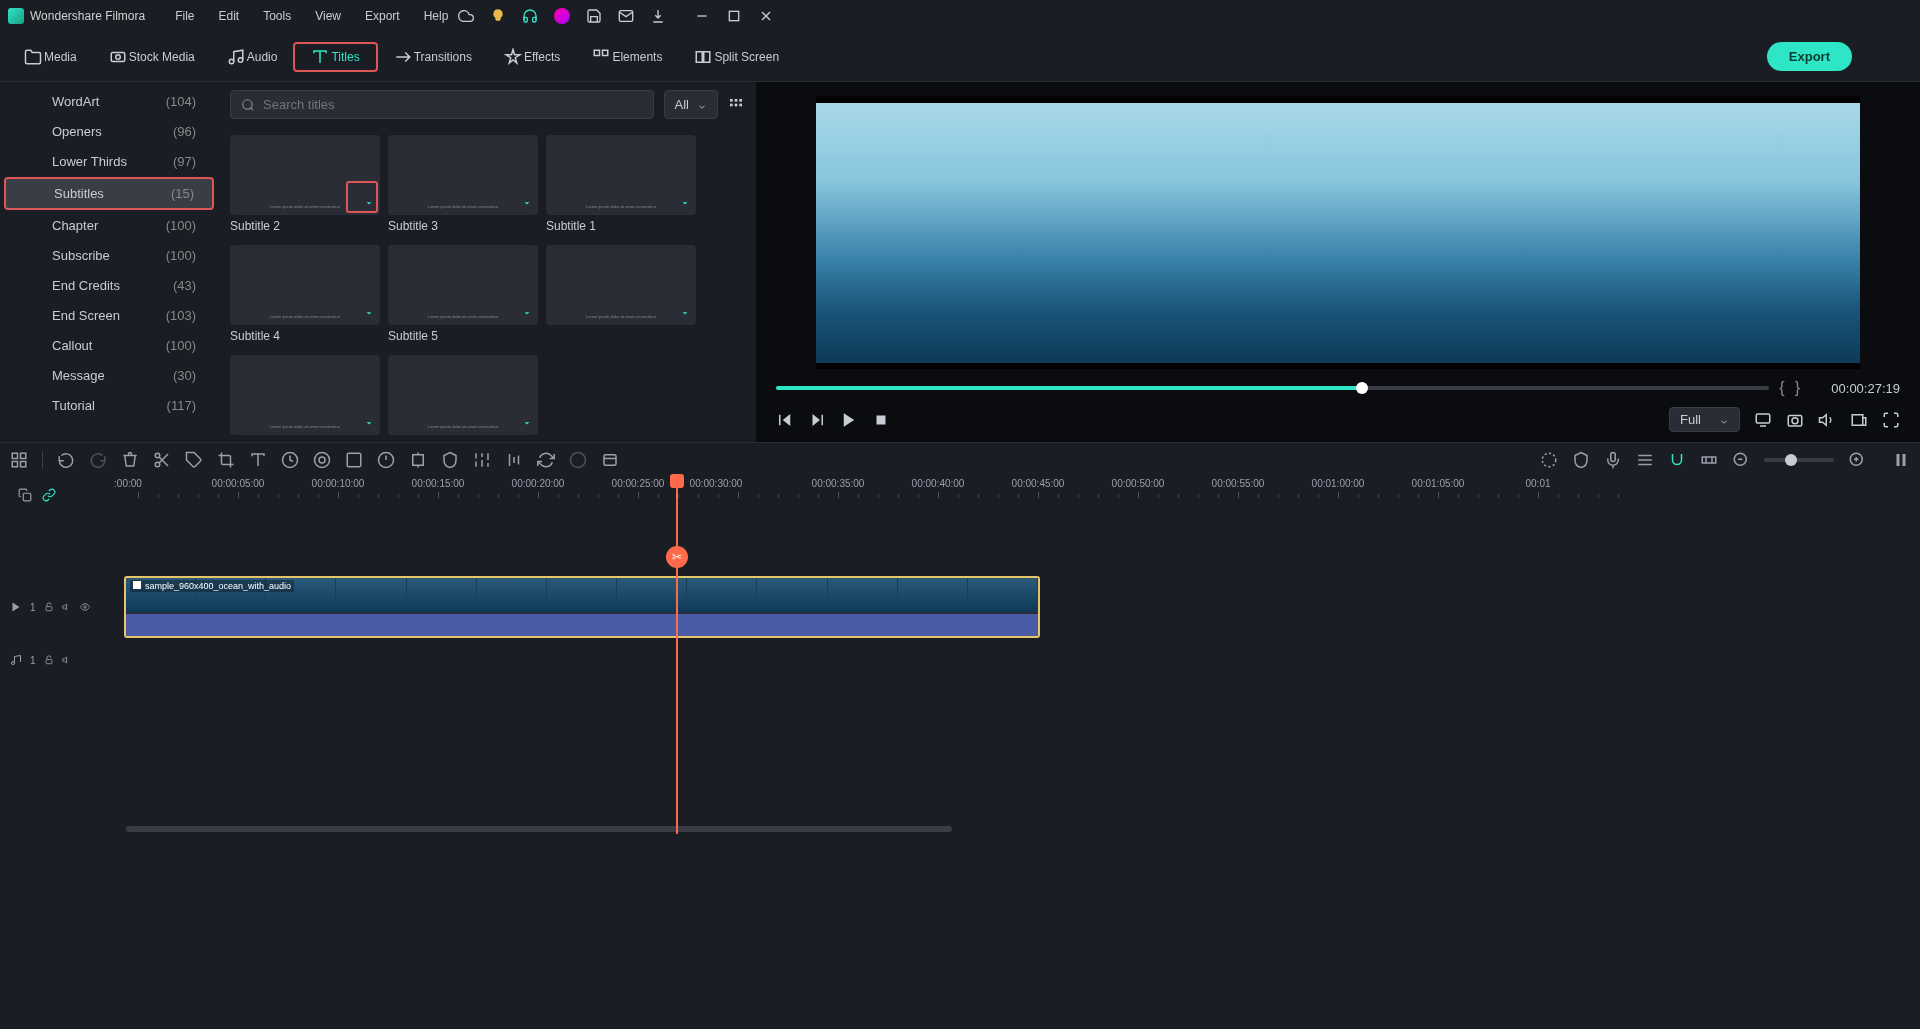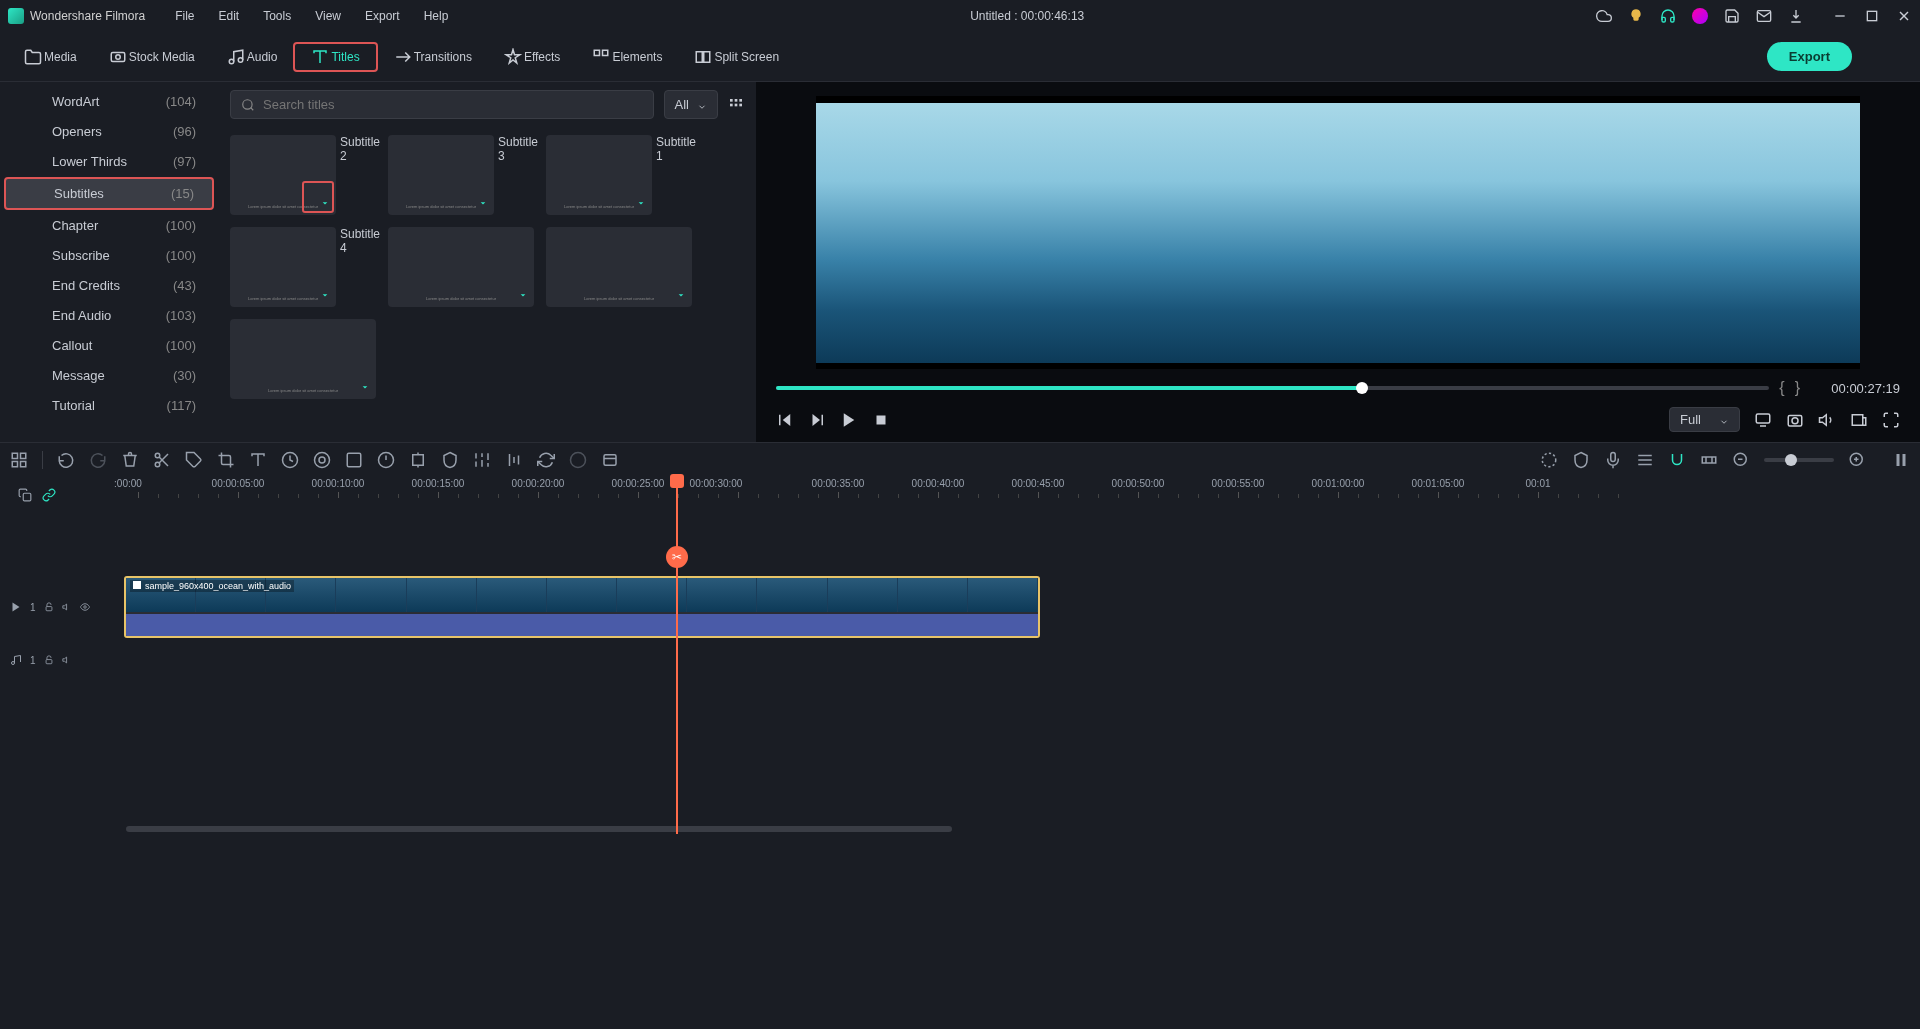--- a/index.html
+++ b/index.html
@@ -29,21 +29,21 @@
 .sidebar-item.selected { background: #3a3d45; border: 2px solid #d55; }
 .sidebar-item .count { color: #888; }
 
 .content-panel { width: 538px; background: #1a1d24; display: flex; flex-direction: column; }
 .search-row { display: flex; align-items: center; padding: 8px 12px; gap: 10px; }
 .search-box { flex: 1; display: flex; align-items: center; background: #2a2d35; border-radius: 4px; padding: 6px 10px; gap: 8px; border: 1px solid #3a3d45; }
 .search-input { background: transparent; border: none; color: #c8ccd4; outline: none; flex: 1; font-size: 13px; }
 .filter-dd { display: flex; align-items: center; background: #2a2d35; border-radius: 4px; padding: 6px 10px; gap: 8px; cursor: pointer; border: 1px solid #3a3d45; font-size: 13px; }
 .grid-icon { width: 16px; height: 16px; cursor: pointer; }
 .thumbs { display: grid; grid-template-columns: repeat(3, 150px); gap: 12px 8px; padding: 8px 12px; overflow-y: auto; }
-.thumb { display: flex; flex-direction: row; gap: 4px; cursor: pointer; }
+.thumb { display: flex; flex-direction: column; gap: 4px; cursor: pointer; }
 .thumb-img { width: 150px; height: 80px; background: #2a2d35; border-radius: 4px; position: relative; display: flex; align-items: flex-end; justify-content: center; padding-bottom: 6px; }
 .thumb-img.highlight-dl::after { content:''; position:absolute; right:2px; bottom:2px; width:28px; height:28px; border:2px solid #d55; border-radius:3px; }
 .thumb-caption { font-size: 4px; color: #888; text-align: center; }
 .dl-icon { position: absolute; bottom: 4px; right: 4px; width: 14px; height: 14px; color: #2ee6c5; }
 .thumb-label { font-size: 12px; color: #c8ccd4; }
 
 .preview-panel { flex: 1; background: #0a0c10; display: flex; flex-direction: column; padding: 14px 20px 0 20px; }
 .preview-video { flex: 1; background: #000; display: flex; align-items: center; justify-content: center; position: relative; margin: 0 40px; }
 .preview-ocean { width: 100%; height: 260px; background: linear-gradient(180deg, #a8d8e8 0%, #88c5dd 30%, #3982a9 60%, #1a5478 80%, #0d3a58 100%); position: relative; overflow: hidden; }
 .preview-controls { display: flex; align-items: center; padding: 10px 0 6px 0; gap: 10px; }
@@ -96,21 +96,20 @@
     <span class="app-name">Wondershare Filmora</span>
   </div>
   <div class="menubar">
     <div class="menu-item">File</div>
     <div class="menu-item">Edit</div>
     <div class="menu-item">Tools</div>
     <div class="menu-item">View</div>
     <div class="menu-item">Export</div>
     <div class="menu-item">Help</div>
   </div>
-  <div class="title-center">Untitled : 00:00:46:13</div>
   <div class="titlebar-icons">
     <span class="tb-icon">
         <svg viewBox="0 0 24 24" fill="none" stroke="currentColor" stroke-width="2">
           <path d="M18 10h-1.26A8 8 0 1 0 9 20h9a5 5 0 0 0 0-10z"></path>
         </svg>
       </span>
     <span class="tb-icon" style="color:#e8b84a;">
         <svg viewBox="0 0 24 24" fill="currentColor">
           <path d="M12 2a7 7 0 0 0-4 12.7V17a2 2 0 0 0 2 2h4a2 2 0 0 0 2-2v-2.3A7 7 0 0 0 12 2z"></path>
         </svg>
@@ -261,21 +260,21 @@
       </div>
     <div class="sidebar-item">
         <span>Subscribe</span>
         <span class="count">(100)</span>
       </div>
     <div class="sidebar-item">
         <span>End Credits</span>
         <span class="count">(43)</span>
       </div>
     <div class="sidebar-item">
-        <span>End Audio</span>
+        <span>End Screen</span>
         <span class="count">(103)</span>
       </div>
     <div class="sidebar-item">
         <span>Callout</span>
         <span class="count">(100)</span>
       </div>
     <div class="sidebar-item">
         <span>Message</span>
         <span class="count">(30)</span>
       </div>
@@ -338,20 +337,29 @@
           <div class="thumb-label">Subtitle 1</div>
         </div>
         <div class="thumb">
           <div class="thumb-img">
             <div class="thumb-caption">Lorem ipsum dolor sit amet consectetur</div>
             <span class="dl-icon"><svg viewBox="0 0 24 24" fill="currentColor">
                 <path d="M12 3v10m-4-4l4 4 4-4M4 19h16"></path>
               </svg></span>
           </div>
           <div class="thumb-label">Subtitle 4</div>
+        </div>
+        <div class="thumb">
+          <div class="thumb-img">
+            <div class="thumb-caption">Lorem ipsum dolor sit amet consectetur</div>
+            <span class="dl-icon"><svg viewBox="0 0 24 24" fill="currentColor">
+                <path d="M12 3v10m-4-4l4 4 4-4M4 19h16"></path>
+              </svg></span>
+          </div>
+          <div class="thumb-label">Subtitle 5</div>
         </div>
         <div class="thumb">
           <div class="thumb-img">
             <div class="thumb-caption">Lorem ipsum dolor sit amet consectetur</div>
             <span class="dl-icon"><svg viewBox="0 0 24 24" fill="currentColor">
                 <path d="M12 3v10m-4-4l4 4 4-4M4 19h16"></path>
               </svg></span>
           </div>
           <div class="thumb-label"></div>
         </div>

